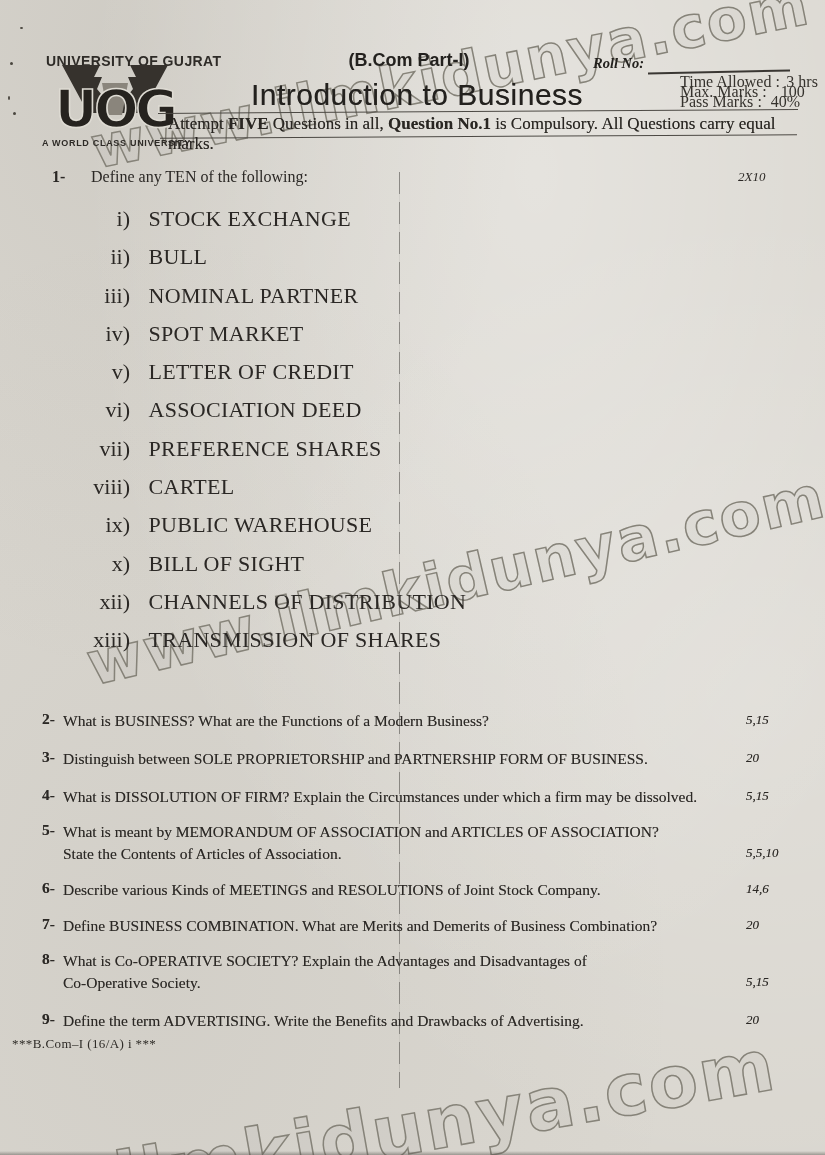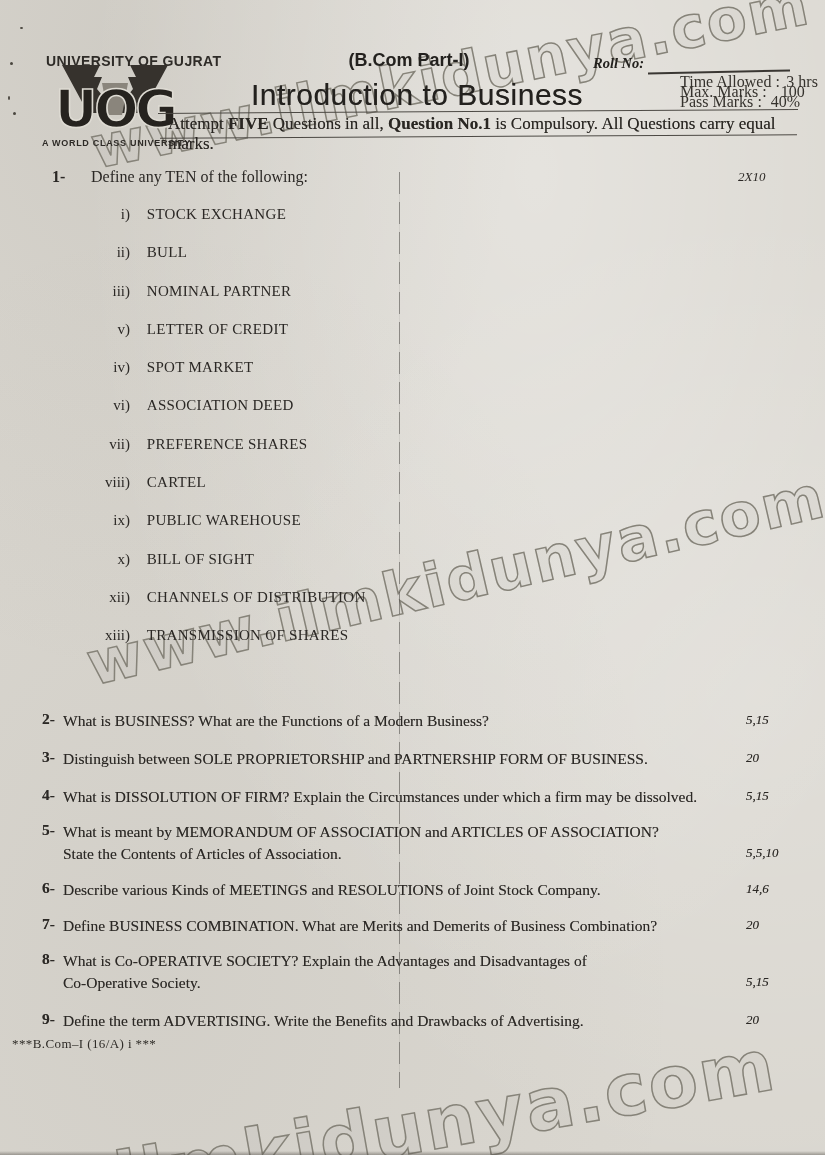--- a/index.html
+++ b/index.html
@@ -52,21 +52,21 @@
   .band-bottom{left:160px;top:136px;width:637px;transform:rotate(-0.3deg);}
   .instruction{left:168px;top:114px;width:632px;font-size:17px;color:#292622;
     text-shadow:0 0 .4px rgba(40,38,34,.5);}
   .instruction .b{font-weight:bold;}
   
   .q1-head{left:0;top:168px;width:800px;font-size:16px;}
   .q1-num{position:absolute;left:52px;font-weight:bold;}
   .q1-text{position:absolute;left:91px;}
   .q1-marks{position:absolute;left:738px;top:1px;font-style:italic;font-size:13px;}
   #defs{left:0;top:206px;width:560px;}
-  .item-row{height:38.3px;font-size:15px;white-space:nowrap;}
+  .item-row{height:38.3px;font-size:22px;white-space:nowrap;}
   .item-num{display:inline-block;width:130px;text-align:right;}
   .item-label{margin-left:13px;letter-spacing:.3px;}
   
   .fold{left:399px;top:172px;width:1.4px;height:916px;position:absolute;
     background:repeating-linear-gradient(to bottom,
       rgba(70,68,64,.55) 0 22px, rgba(70,68,64,.08) 22px 30px);}
   
   .q-row{position:absolute;left:42px;width:745px;font-size:15.5px;
     text-shadow:0 0 .4px rgba(40,38,34,.45);}
   .q-num{position:absolute;left:0;top:0;font-weight:bold;}
@@ -152,30 +152,30 @@
     <span class="item-num">ii)</span>
     <span class="item-label">BULL</span>
   </div>
 
   <div class="item-row">
     <span class="item-num">iii)</span>
     <span class="item-label">NOMINAL PARTNER</span>
   </div>
 
   <div class="item-row">
+    <span class="item-num">iv)</span>
+    <span class="item-label">SPOT MARKET</span>
+  </div>
+
+  <div class="item-row">
     <span class="item-num">v)</span>
     <span class="item-label">LETTER OF CREDIT</span>
   </div>
 
   <div class="item-row">
-    <span class="item-num">iv)</span>
-    <span class="item-label">SPOT MARKET</span>
-  </div>
-
-  <div class="item-row">
     <span class="item-num">vi)</span>
     <span class="item-label">ASSOCIATION DEED</span>
   </div>
 
   <div class="item-row">
     <span class="item-num">vii)</span>
     <span class="item-label">PREFERENCE SHARES</span>
   </div>
 
   <div class="item-row">

